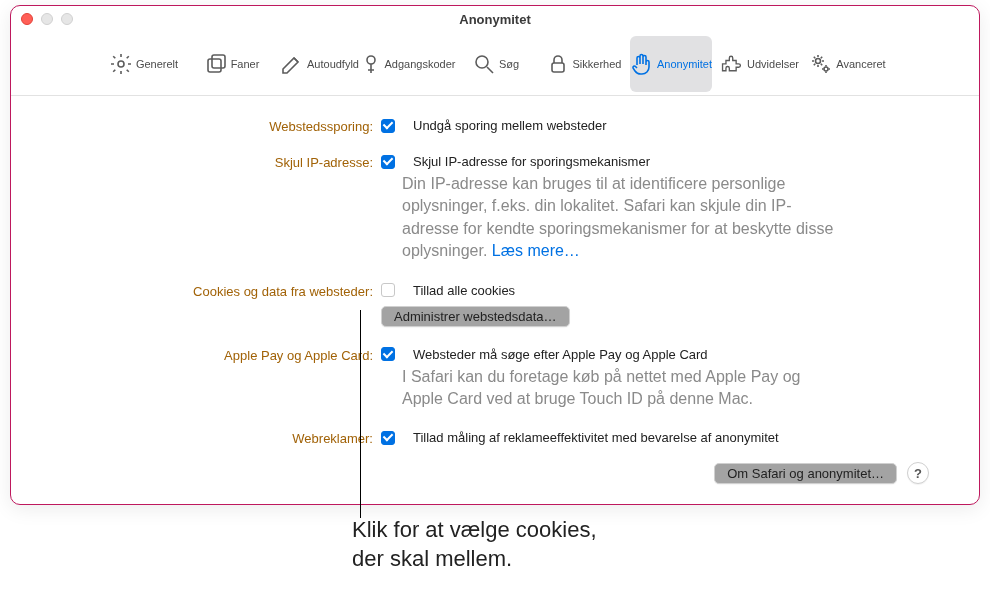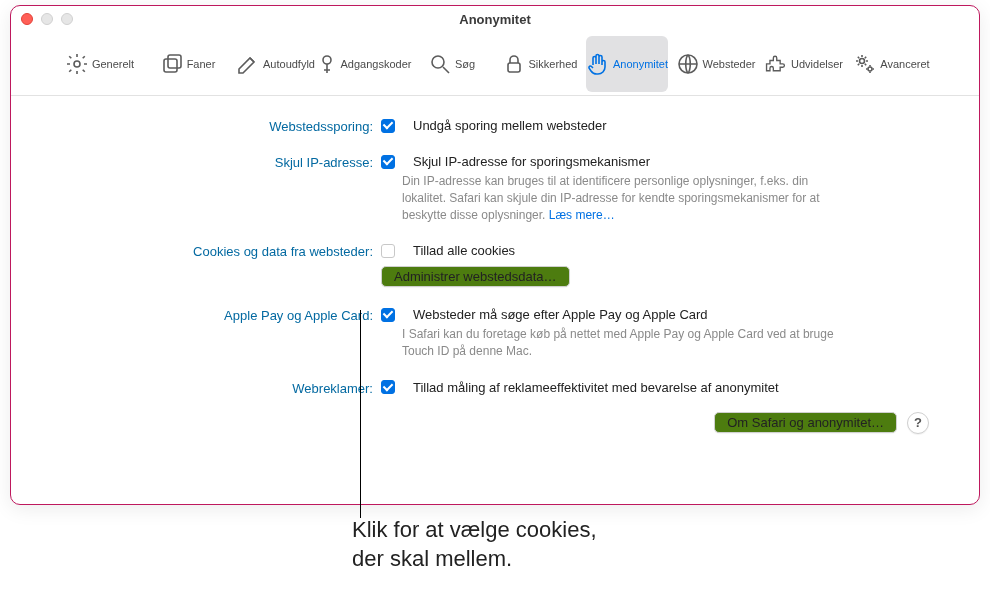--- a/index.html
+++ b/index.html
@@ -93,21 +93,21 @@
     .row {
       display: flex;
       align-items: flex-start;
       margin-bottom: 6px;
     }
     .row-label {
       width: 340px;
       text-align: right;
       padding-right: 8px;
       padding-top: 1px;
-      color: #0369a1;
+      color: #a16207;
     }
     .row-content {
       flex: 1;
       display: flex;
       flex-direction: column;
       gap: 4px;
     }
     .checkbox-line {
       display: flex;
       align-items: center;
@@ -126,33 +126,33 @@
       border-color: #0071e3;
     }
     .checkbox.checked::after {
       content: "";
       width: 4px; height: 7px;
       border: solid #fff;
       border-width: 0 2px 2px 0;
       transform: rotate(45deg) translate(-1px,-1px);
     }
     .hint {
-      font-size: 12px;
+      font-size: 16px;
       color: #8a8a8a;
       line-height: 1.4;
       padding-left: 21px;
       max-width: 460px;
     }
     .link {
       color: #0071e3;
       cursor: pointer;
     }
     .mac-button {
       display: inline-block;
-      background: #4d7c0f;
+      background: #a3a3a3;
       border: 1px solid #d0d0d0;
       border-radius: 5px;
       padding: 2px 12px;
       font-size: 13px;
       color: #222;
       box-shadow: 0 1px 1px rgba(0,0,0,0.04);
       cursor: default;
     }
     .spacer { height: 14px; }
     .footer {
@@ -262,29 +262,20 @@
       <span class="icon">
         <svg viewBox="0 0 24 24" width="24" height="24">
             <path d="M7 13V6a1.5 1.5 0 013 0v6M10 12V4a1.5 1.5 0 013 0v8M13 12V5a1.5 1.5 0 013 0v8M16 13v-3a1.5 1.5 0 013 0v5a7 7 0 01-7 7h-1a7 7 0 01-6-3l-2-3a1.5 1.5 0 012.5-1.5L7 16"></path>
           </svg>
       </span>
       <span class="label">Anonymitet</span>
     </div>
     <div class="toolbar-item">
       <span class="icon">
         <svg viewBox="0 0 24 24" width="24" height="24">
-            <circle cx="12" cy="12" r="9"></circle>
-            <path d="M3 12h18M12 3c3 3 3 15 0 18M12 3c-3 3-3 15 0 18"></path>
-          </svg>
-      </span>
-      <span class="label">Websteder</span>
-    </div>
-    <div class="toolbar-item">
-      <span class="icon">
-        <svg viewBox="0 0 24 24" width="24" height="24">
             <path d="M5 8h4V5a2 2 0 014 0v3h4v4h3a2 2 0 010 4h-3v4H9v-3a2 2 0 00-4 0v3H1v-8h4V8z" transform="scale(0.85) translate(2,2)"></path>
           </svg>
       </span>
       <span class="label">Udvidelser</span>
     </div>
     <div class="toolbar-item">
       <span class="icon">
         <svg viewBox="0 0 24 24" width="24" height="24">
             <circle cx="9" cy="9" r="2.5"></circle>
             <path d="M9 3v2M9 13v2M3 9h2M13 9h2M4.8 4.8l1.4 1.4M11.8 11.8l1.4 1.4M4.8 13.2l1.4-1.4M11.8 6.2l1.4-1.4"></path>

